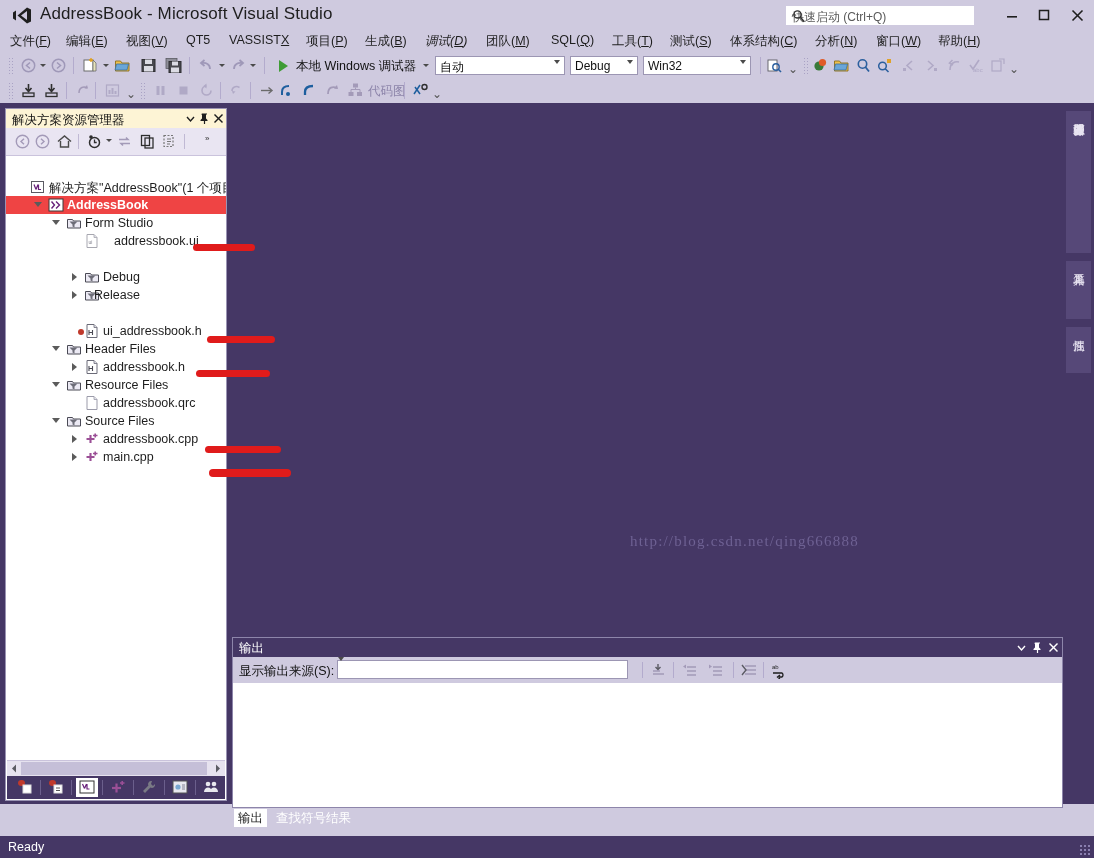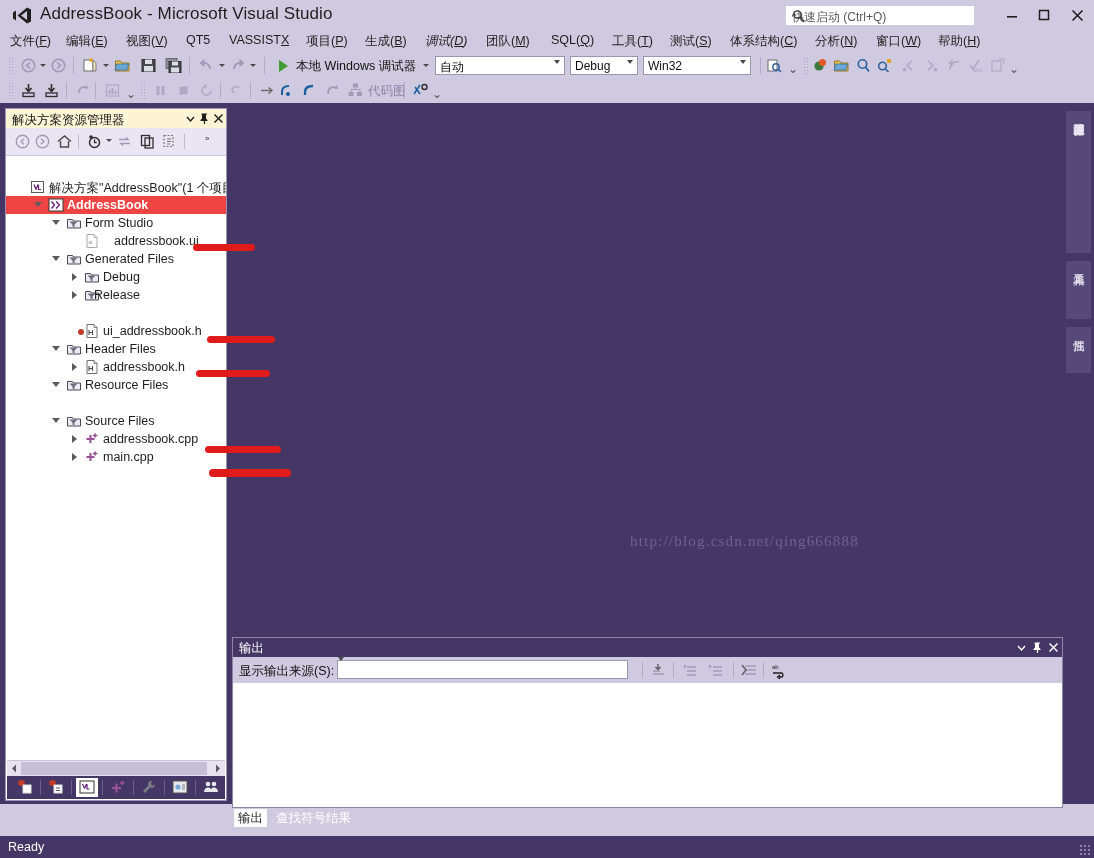--- a/index.html
+++ b/index.html
@@ -530,28 +530,20 @@
           <div class="tlabel" style="left: 79px;">Form Studio</div>
         </div>
         <div class="tnode" style="top: 54px;">
           <div class="ticon" style="left: 78px;"><svg width="16" height="16" viewBox="0 0 16 16">
               <path d="M3 1.5 h7 l3 3 v10 h-10 z" fill="#fff" stroke="#a7a7b0" stroke-width="1"></path>
               <path d="M10 1.5 v3 h3" fill="#dedee6" stroke="#a7a7b0" stroke-width=".8"></path>
               <text x="4.5" y="10.5" font-size="5" fill="#7c7c8a" font-family="sans-serif">ui</text>
             </svg></div>
           <div class="tlabel" style="left: 97px; margin-left: 11px;">addressbook.ui</div>
         </div>
-        <div class="tnode" style="top: 72px;">
-          <div class="tw-exp" style="left: 46px;"></div>
-          <div class="ticon" style="left: 60px;"><svg width="16" height="16" viewBox="0 0 16 16">
-              <path d="M1.5 4.5 h5 l1 1.5 h7 v7 h-13 z" fill="#eceaf4" stroke="#4a4a55" stroke-width="1"></path>
-              <path d="M3.5 6.5 h8 l-3 3 v3 l-2 -1 v-2 z" fill="#6d6d78"></path>
-            </svg></div>
-          <div class="tlabel" style="left: 79px;">Generated Files</div>
-        </div>
         <div class="tnode" style="top: 90px;">
           <div class="tw-col" style="left: 66px;"></div>
           <div class="ticon" style="left: 78px;"><svg width="16" height="16" viewBox="0 0 16 16">
               <path d="M1.5 4.5 h5 l1 1.5 h7 v7 h-13 z" fill="#eceaf4" stroke="#4a4a55" stroke-width="1"></path>
               <path d="M3.5 6.5 h8 l-3 3 v3 l-2 -1 v-2 z" fill="#6d6d78"></path>
             </svg></div>
           <div class="tlabel" style="left: 97px;">Debug</div>
         </div>
         <div class="tnode" style="top: 108px;">
           <div class="tw-col" style="left: 66px;"></div>
@@ -587,20 +579,27 @@
             </svg></div>
           <div class="tlabel" style="left: 97px;">addressbook.h</div>
         </div>
         <div class="tnode" style="top: 198px;">
           <div class="tw-exp" style="left: 46px;"></div>
           <div class="ticon" style="left: 60px;"><svg width="16" height="16" viewBox="0 0 16 16">
               <path d="M1.5 4.5 h5 l1 1.5 h7 v7 h-13 z" fill="#eceaf4" stroke="#4a4a55" stroke-width="1"></path>
               <path d="M3.5 6.5 h8 l-3 3 v3 l-2 -1 v-2 z" fill="#6d6d78"></path>
             </svg></div>
           <div class="tlabel" style="left: 79px;">Resource Files</div>
+        </div>
+        <div class="tnode" style="top: 216px;">
+          <div class="ticon" style="left: 78px;"><svg width="16" height="16" viewBox="0 0 16 16">
+              <path d="M3 1.5 h7 l3 3 v10 h-10 z" fill="#fff" stroke="#9b9baa" stroke-width="1"></path>
+              <path d="M10 1.5 v3 h3" fill="#e4e4ea" stroke="#9b9baa" stroke-width=".8"></path>
+            </svg></div>
+          <div class="tlabel" style="left: 97px;">addressbook.qrc</div>
         </div>
         <div class="tnode" style="top: 234px;">
           <div class="tw-exp" style="left: 46px;"></div>
           <div class="ticon" style="left: 60px;"><svg width="16" height="16" viewBox="0 0 16 16">
               <path d="M1.5 4.5 h5 l1 1.5 h7 v7 h-13 z" fill="#eceaf4" stroke="#4a4a55" stroke-width="1"></path>
               <path d="M3.5 6.5 h8 l-3 3 v3 l-2 -1 v-2 z" fill="#6d6d78"></path>
             </svg></div>
           <div class="tlabel" style="left: 79px;">Source Files</div>
         </div>
         <div class="tnode" style="top: 252px;">

